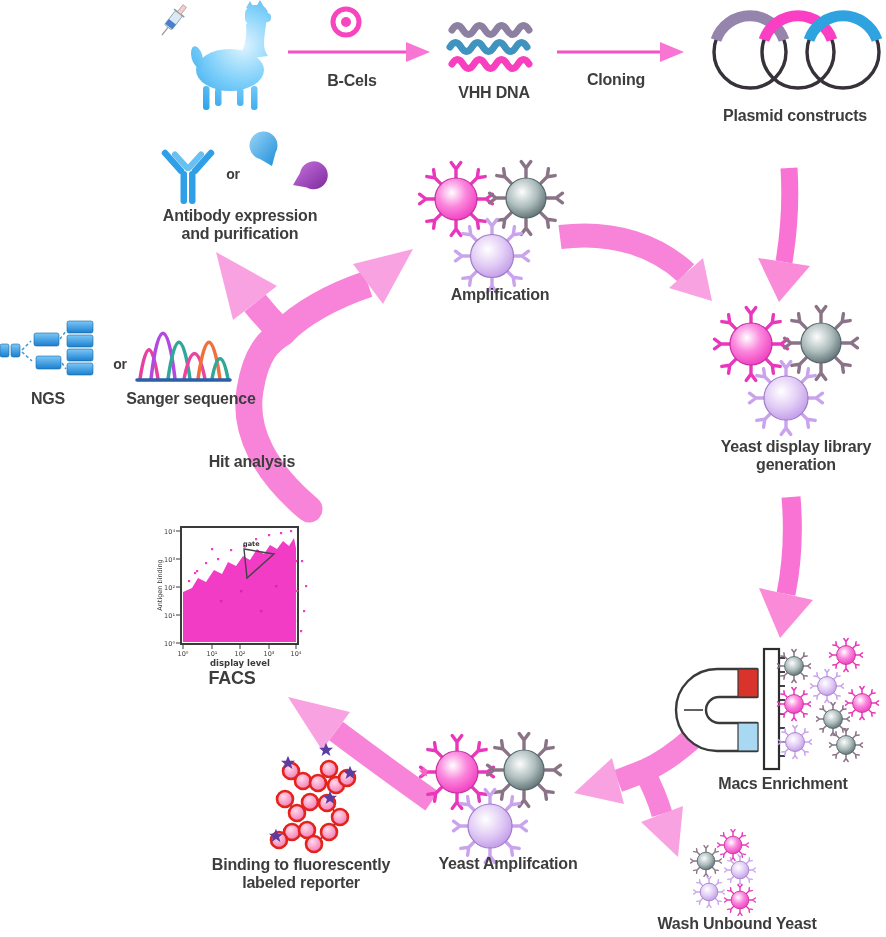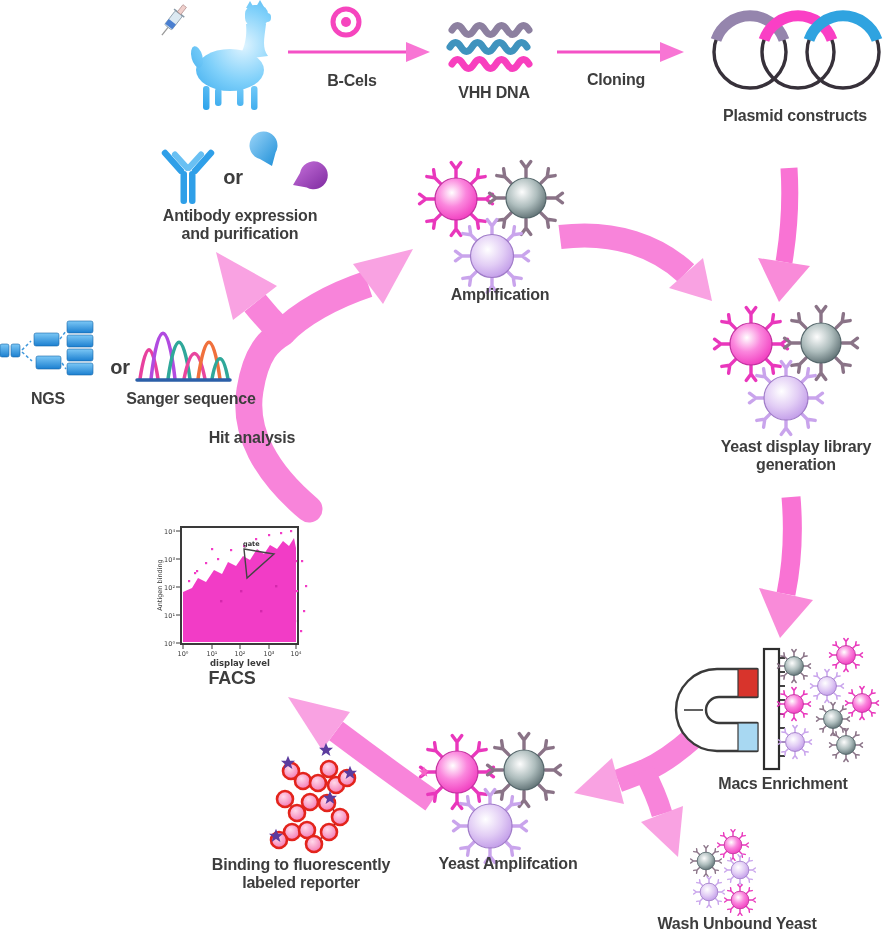--- a/index.html
+++ b/index.html
@@ -1,21 +1,21 @@
 <!DOCTYPE html>
 <html><head>
 <meta charset="utf-8">
 <style>
   html,body{margin:0;padding:0;background:#fff;}
   .stage{position:relative;width:886px;height:937px;background:#fff;overflow:hidden;
          font-family:"Liberation Sans",sans-serif;}
   .stage svg.art{position:absolute;left:0;top:0;}
   .lbl{position:absolute;transform:translateX(-50%);font:700 16px "Liberation Sans",sans-serif;
        color:#3d3d3d;white-space:nowrap;text-align:center;letter-spacing:-0.2px;}
-  .lbl.big{font-size:20px;}
+  .lbl.big{font-size:14px;}
   .c-pink{color:#e937bc;} .c-gray{color:#8a7387;} .c-lilac{color:#c9a4ec;}
   .tick{font:6.5px "DejaVu Sans",sans-serif;fill:#3a3a3a;}
   .axlbl{font:700 8.5px "DejaVu Sans",sans-serif;fill:#3a3a3a;}
   .gatelbl{font:700 6.5px "DejaVu Sans",sans-serif;fill:#333;}
 </style>
 </head>
 <body>
 
 <div class="stage">
 
@@ -441,18 +441,18 @@
 <div class="lbl big" style="left:233px;top:166px">or</div>
 <div class="lbl" style="left:500px;top:286px">Amplification</div>
 <div class="lbl" style="left:796px;top:438px">Yeast display library</div>
 <div class="lbl" style="left:796px;top:456px">generation</div>
 <div class="lbl" style="left:783px;top:775px">Macs Enrichment</div>
 <div class="lbl" style="left:737px;top:915px">Wash Unbound Yeast</div>
 <div class="lbl" style="left:508px;top:855px">Yeast Amplifcation</div>
 <div class="lbl" style="left:301px;top:856px">Binding to fluorescently</div>
 <div class="lbl" style="left:301px;top:874px">labeled reporter</div>
 <div class="lbl" style="left:232px;top:668px;font-size:18px">FACS</div>
-<div class="lbl" style="left:252px;top:429px">Hit analysis</div>
+<div class="lbl" style="left:252px;top:453px">Hit analysis</div>
 <div class="lbl" style="left:48px;top:390px">NGS</div>
 <div class="lbl big" style="left:120px;top:356px">or</div>
 <div class="lbl" style="left:191px;top:390px">Sanger sequence</div>
 
 </div>
 
 </body></html>

